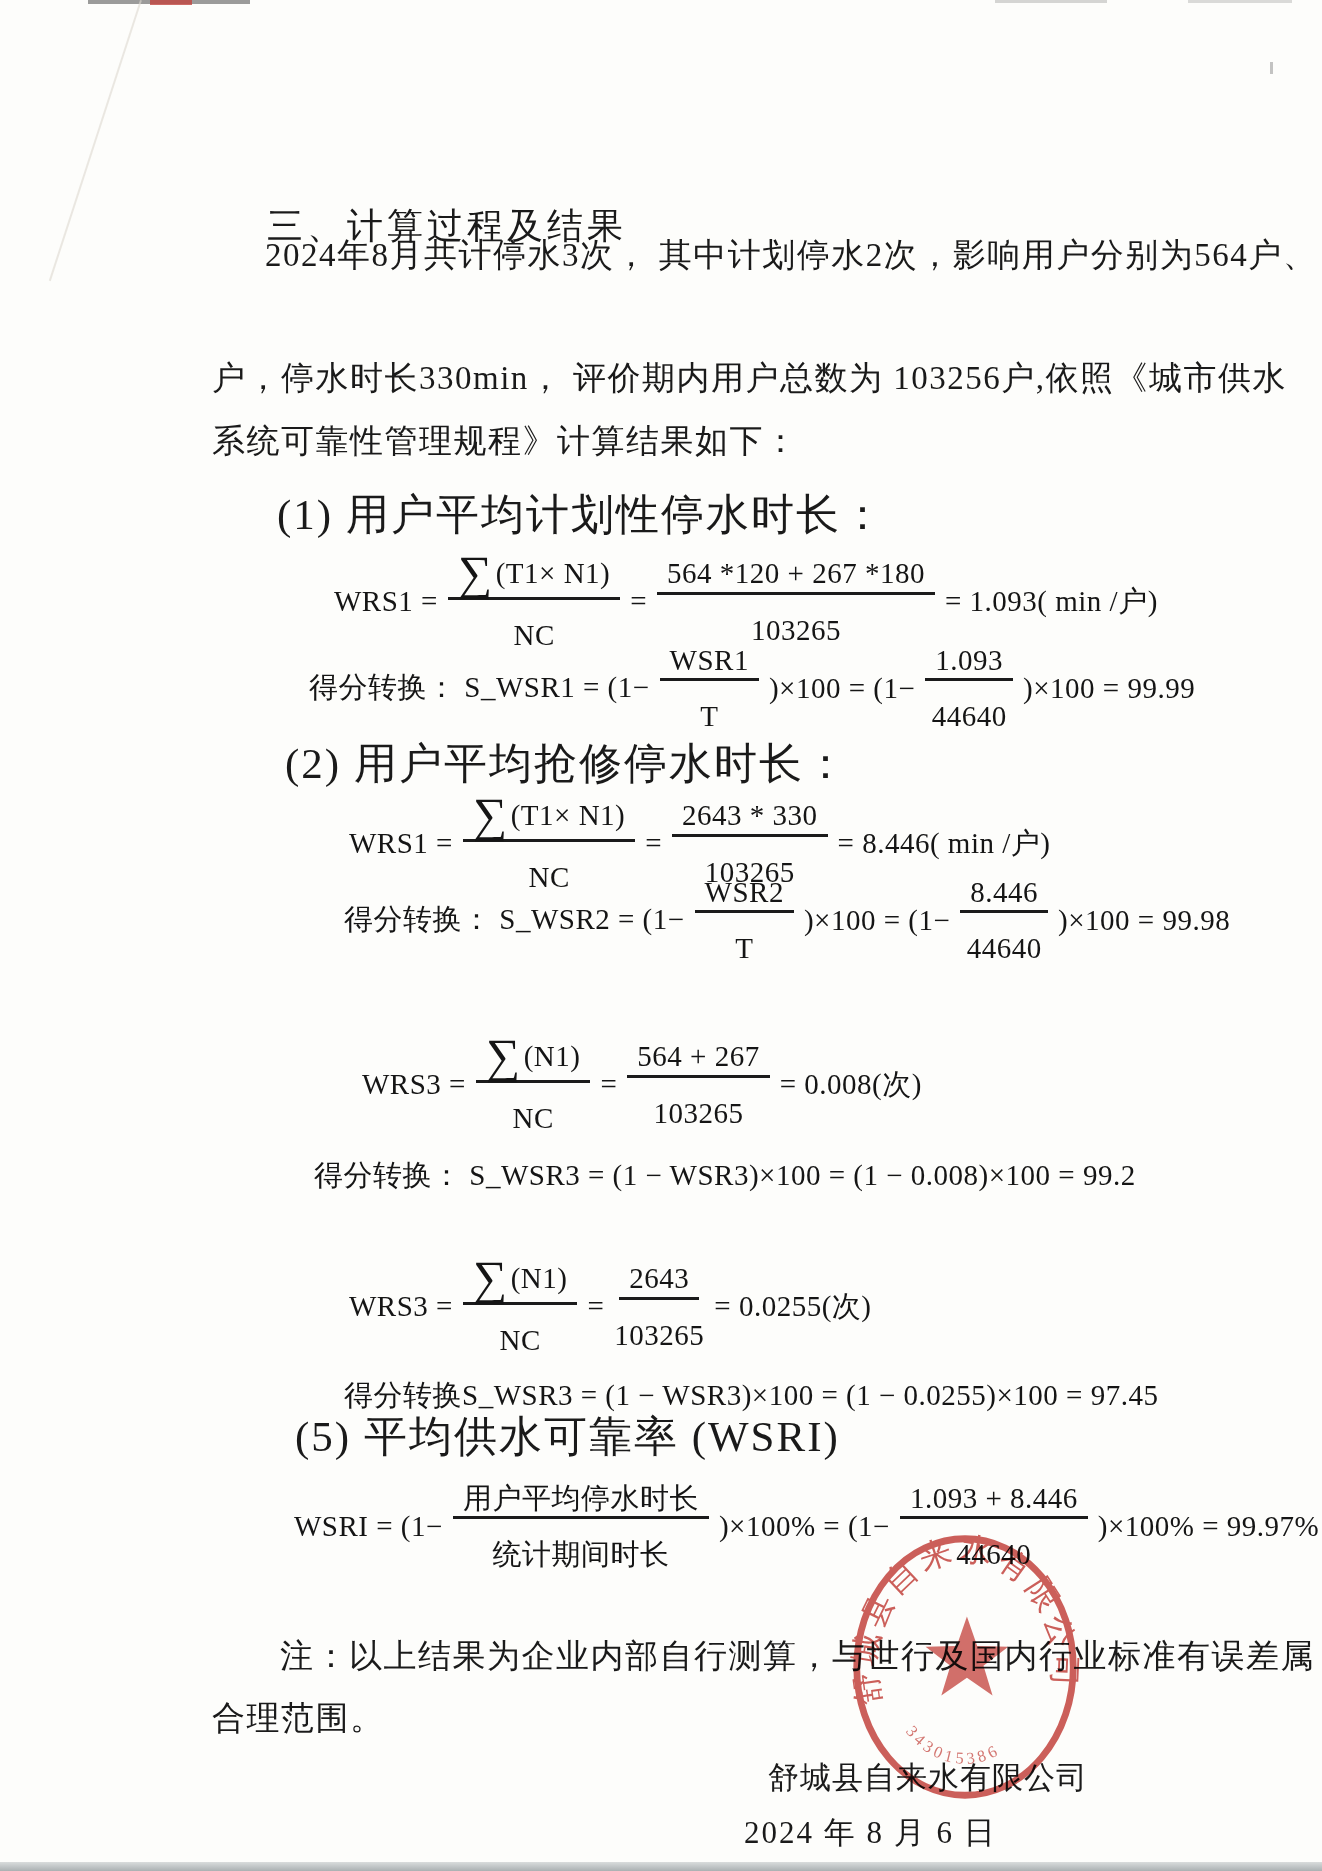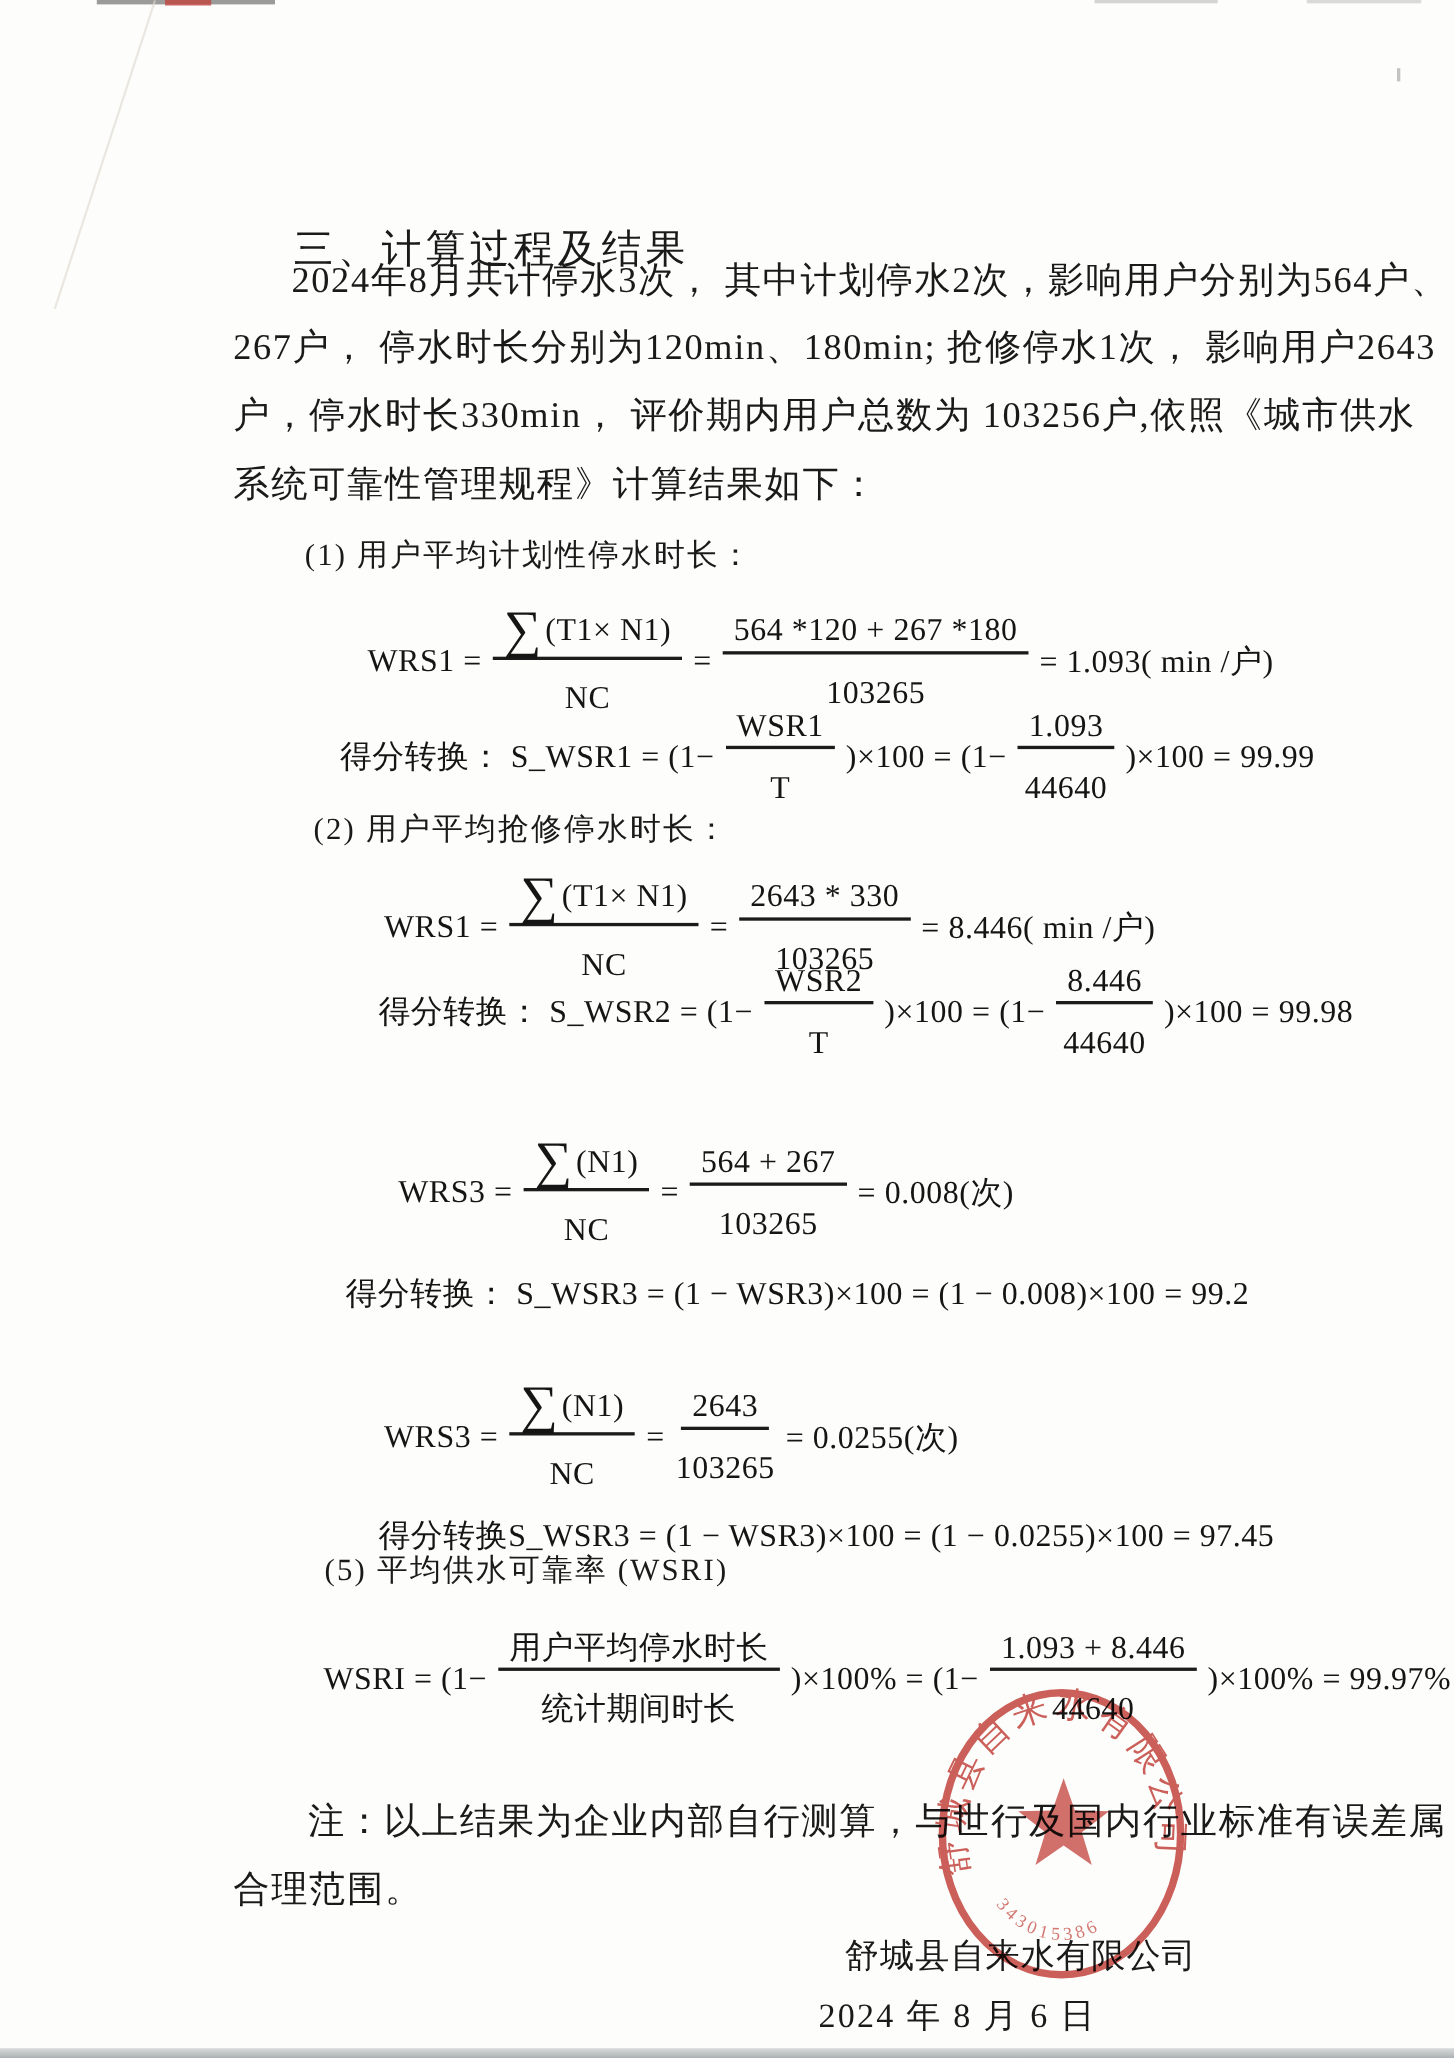--- a/index.html
+++ b/index.html
@@ -4,21 +4,21 @@
 <style>
   html,body{margin:0;padding:0;background:#ffffff;}
   .page{
     position:relative;width:1322px;height:1871px;overflow:hidden;
     background:#fdfdfb;
     font-family:"Liberation Serif","DejaVu Serif",serif;
     color:#1a1a1a;
   }
   .line{position:absolute;white-space:nowrap;font-size:33px;letter-spacing:1.5px;line-height:1.15;}
   .heading{position:absolute;white-space:nowrap;font-size:36px;letter-spacing:4px;margin-top:37px;}
-  .subhead{position:absolute;white-space:nowrap;font-size:28px;letter-spacing:2px;}
+  .subhead{position:absolute;white-space:nowrap;font-size:43px;letter-spacing:2px;}
   .fline{position:absolute;display:flex;align-items:center;white-space:nowrap;
          font-size:29px;letter-spacing:.5px;color:#151515;margin-top:29px;}
   .fline .ftxt{margin:0 4px;}
   .frac{display:inline-flex;flex-direction:column;align-items:center;margin:0 6px;}
   .frac .num{display:flex;align-items:center;justify-content:center;
              padding:0 10px 3px;border-bottom:3px solid #1b1b1b;line-height:1.05;}
   .frac .den{padding-top:20px;line-height:1.05;text-align:center;}
   .sum{font-size:48px;line-height:.85;margin-right:3px;}
   .signature{position:absolute;white-space:nowrap;font-size:31px;letter-spacing:1px;}
   .seal{position:absolute;mix-blend-mode:multiply;opacity:.85;}
@@ -43,21 +43,20 @@
   <div class="art art-red"></div>
   <div class="art art-top2"></div>
   <div class="art art-top3"></div>
   <div class="art art-crease"></div>
   <div class="art art-tick"></div>
   <div class="art art-bottom"></div>
 
   <div class="heading" style="left:267px;top:165px">三、计算过程及结果</div>
 
   <div class="line" style="left:265px;top:237px">2024年8月共计停水3次，  其中计划停水2次，影响用户分别为564户、</div>
-  <div class="line" style="left:212px;top:298px">267户，  停水时长分别为120min、180min; 抢修停水1次，  影响用户2643</div>
   <div class="line" style="left:212px;top:360px">户，停水时长330min，  评价期内用户总数为 103256户,依照《城市供水</div>
   <div class="line" style="left:212px;top:423px">系统可靠性管理规程》计算结果如下：</div>
 
   <div class="subhead" style="left:277px;top:486px">(1) 用户平均计划性停水时长：</div>
   <div class="fline" style="left:330px;top:524px">
       <span class="ftxt">WRS1 =</span>
       <span class="frac">
         <span class="num"><span class="sum">∑</span>(T1× N1)</span>
         <span class="den">NC</span>
       </span>

